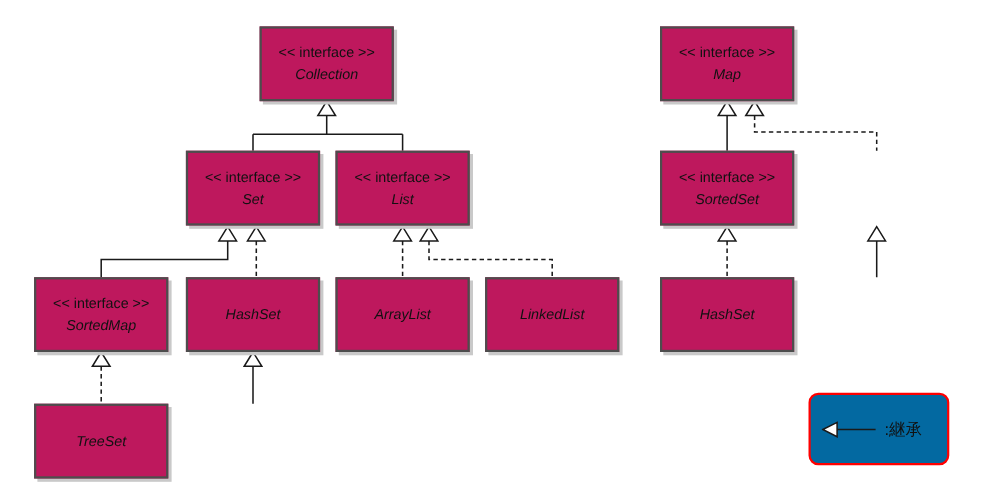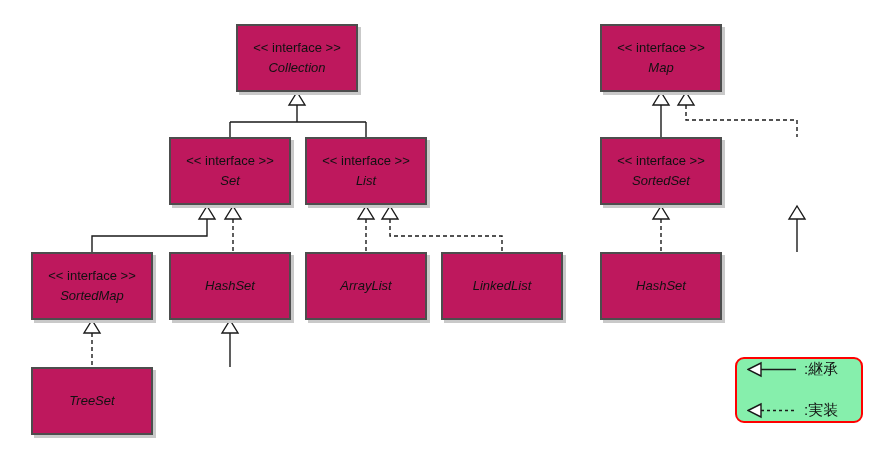--- a/index.html
+++ b/index.html
@@ -57,21 +57,21 @@
     width: 128px;
     height: 66px;
     box-sizing: border-box;
     border: 2px solid #ff0000;
     border-radius: 9px;
     display: flex;
     flex-direction: column;
     justify-content: center;
     gap: 22px;
     padding-left: 10px;
-    background: #86efac;
+    background: #0369a1;
     z-index: 3;
   }
   .legend-row {
     display: flex;
     align-items: center;
     gap: 5px;
   }
   .legend-row svg line, .legend-row svg polygon {
     stroke: #1a1a1a;
     stroke-width: 1.4;
@@ -179,22 +179,15 @@
 
 
   <div class="legend">
     <div class="legend-row">
       <svg width="52" height="17" viewBox="0 0 52 17">
         <polygon points="1,8.5 14,2 14,15"></polygon>
         <line x1="14" y1="8.5" x2="49" y2="8.5"></line>
       </svg>
       <span class="legend-label">:継承</span>
     </div>
-    <div class="legend-row">
-      <svg width="52" height="17" viewBox="0 0 52 17">
-        <polygon points="1,8.5 14,2 14,15"></polygon>
-        <line class="dashed" x1="14" y1="8.5" x2="49" y2="8.5"></line>
-      </svg>
-      <span class="legend-label">:実装</span>
-    </div>
   </div>
 
 </div>
 
 </body></html>

